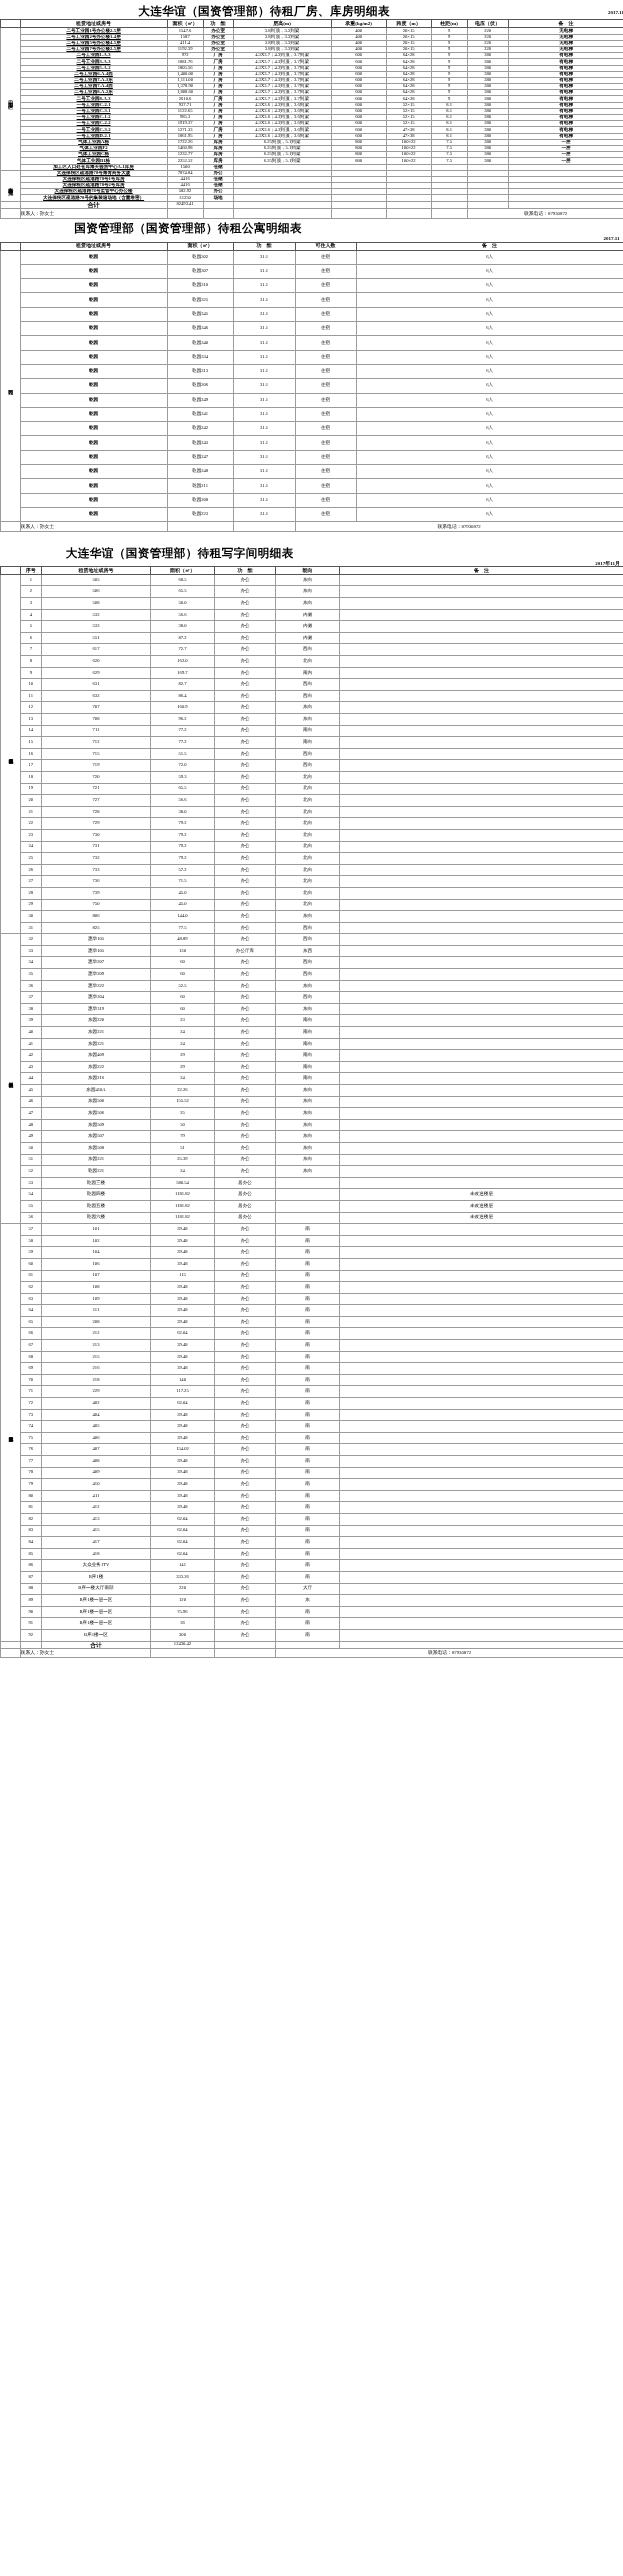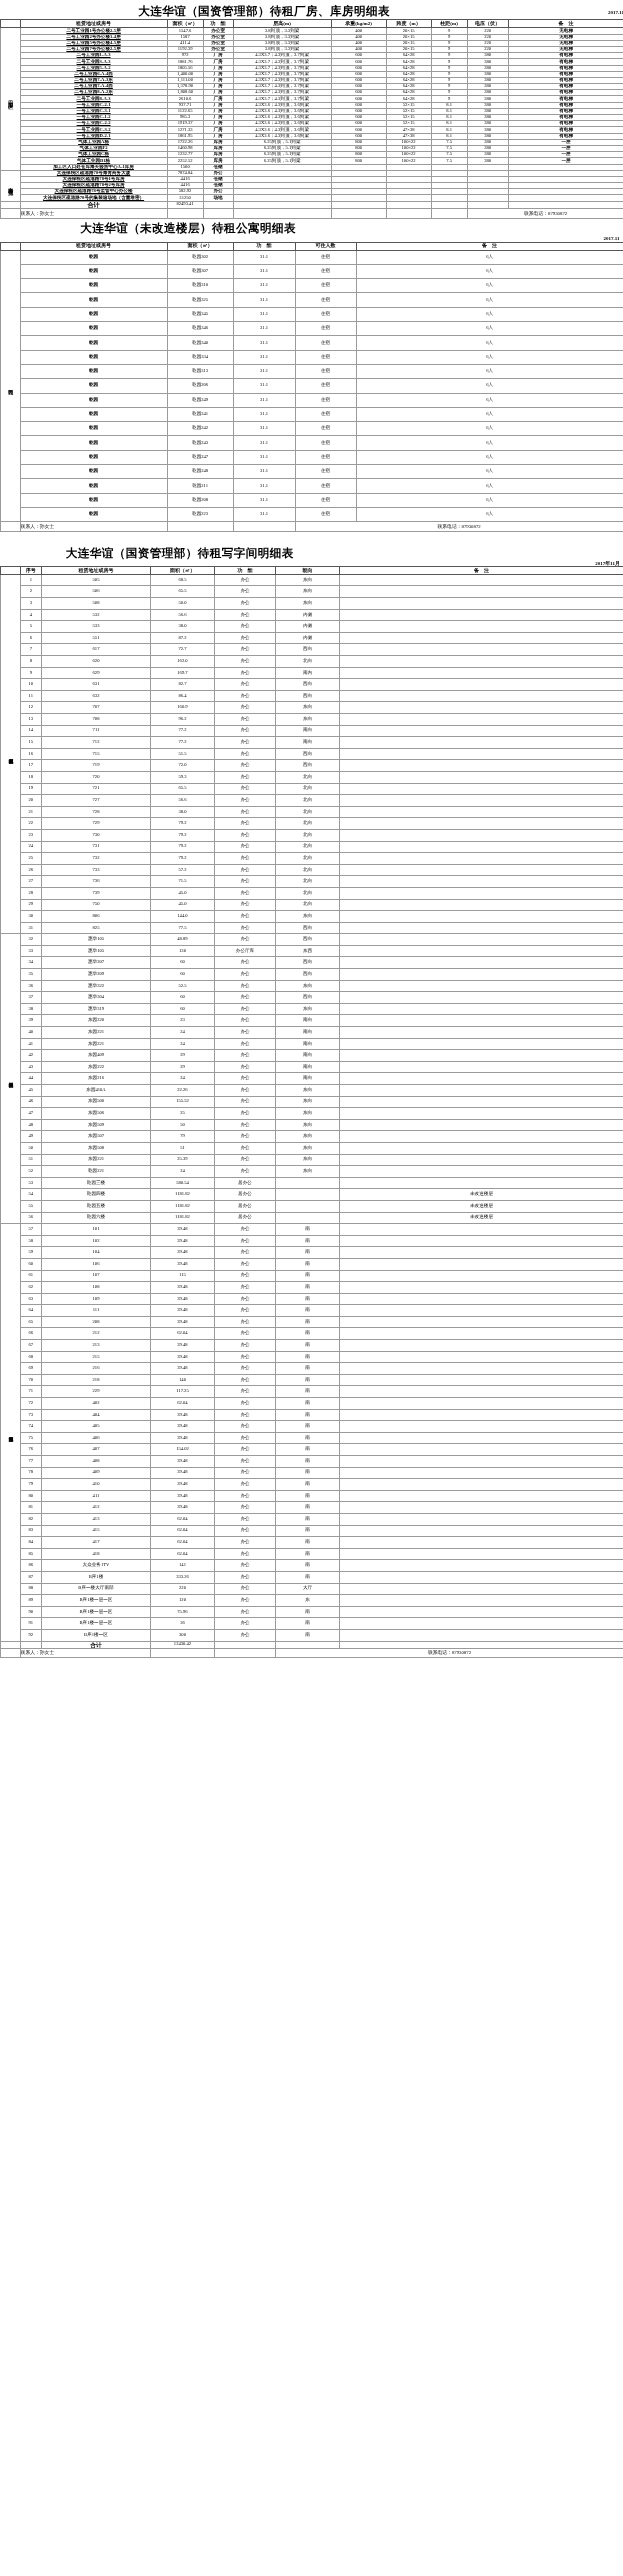--- a/index.html
+++ b/index.html
@@ -427,21 +427,21 @@
         <col style="width:147px">
         <col style="width:66px">
         <col style="width:62px">
       <col style="width:61px">
         <col style="width:267px">
     </colgroup>
 
     <tbody>
         <tr class="bigtitle-row">
       <td class="noborder"></td>
-      <td class="noborder title" colspan="4">大连华谊（未改造楼层）待租公寓明细表</td>
+      <td class="noborder title" colspan="4">国资管理部（国资管理部）待租公寓明细表</td>
       <td class="noborder"></td>
     </tr>
     <tr>
       <td class="noborder"></td>
           <td class="noborder"></td>
           <td class="noborder"></td>
       <td class="noborder"></td>
           <td class="noborder"></td>
       <td class="noborder date">2017.11</td>
     </tr>

